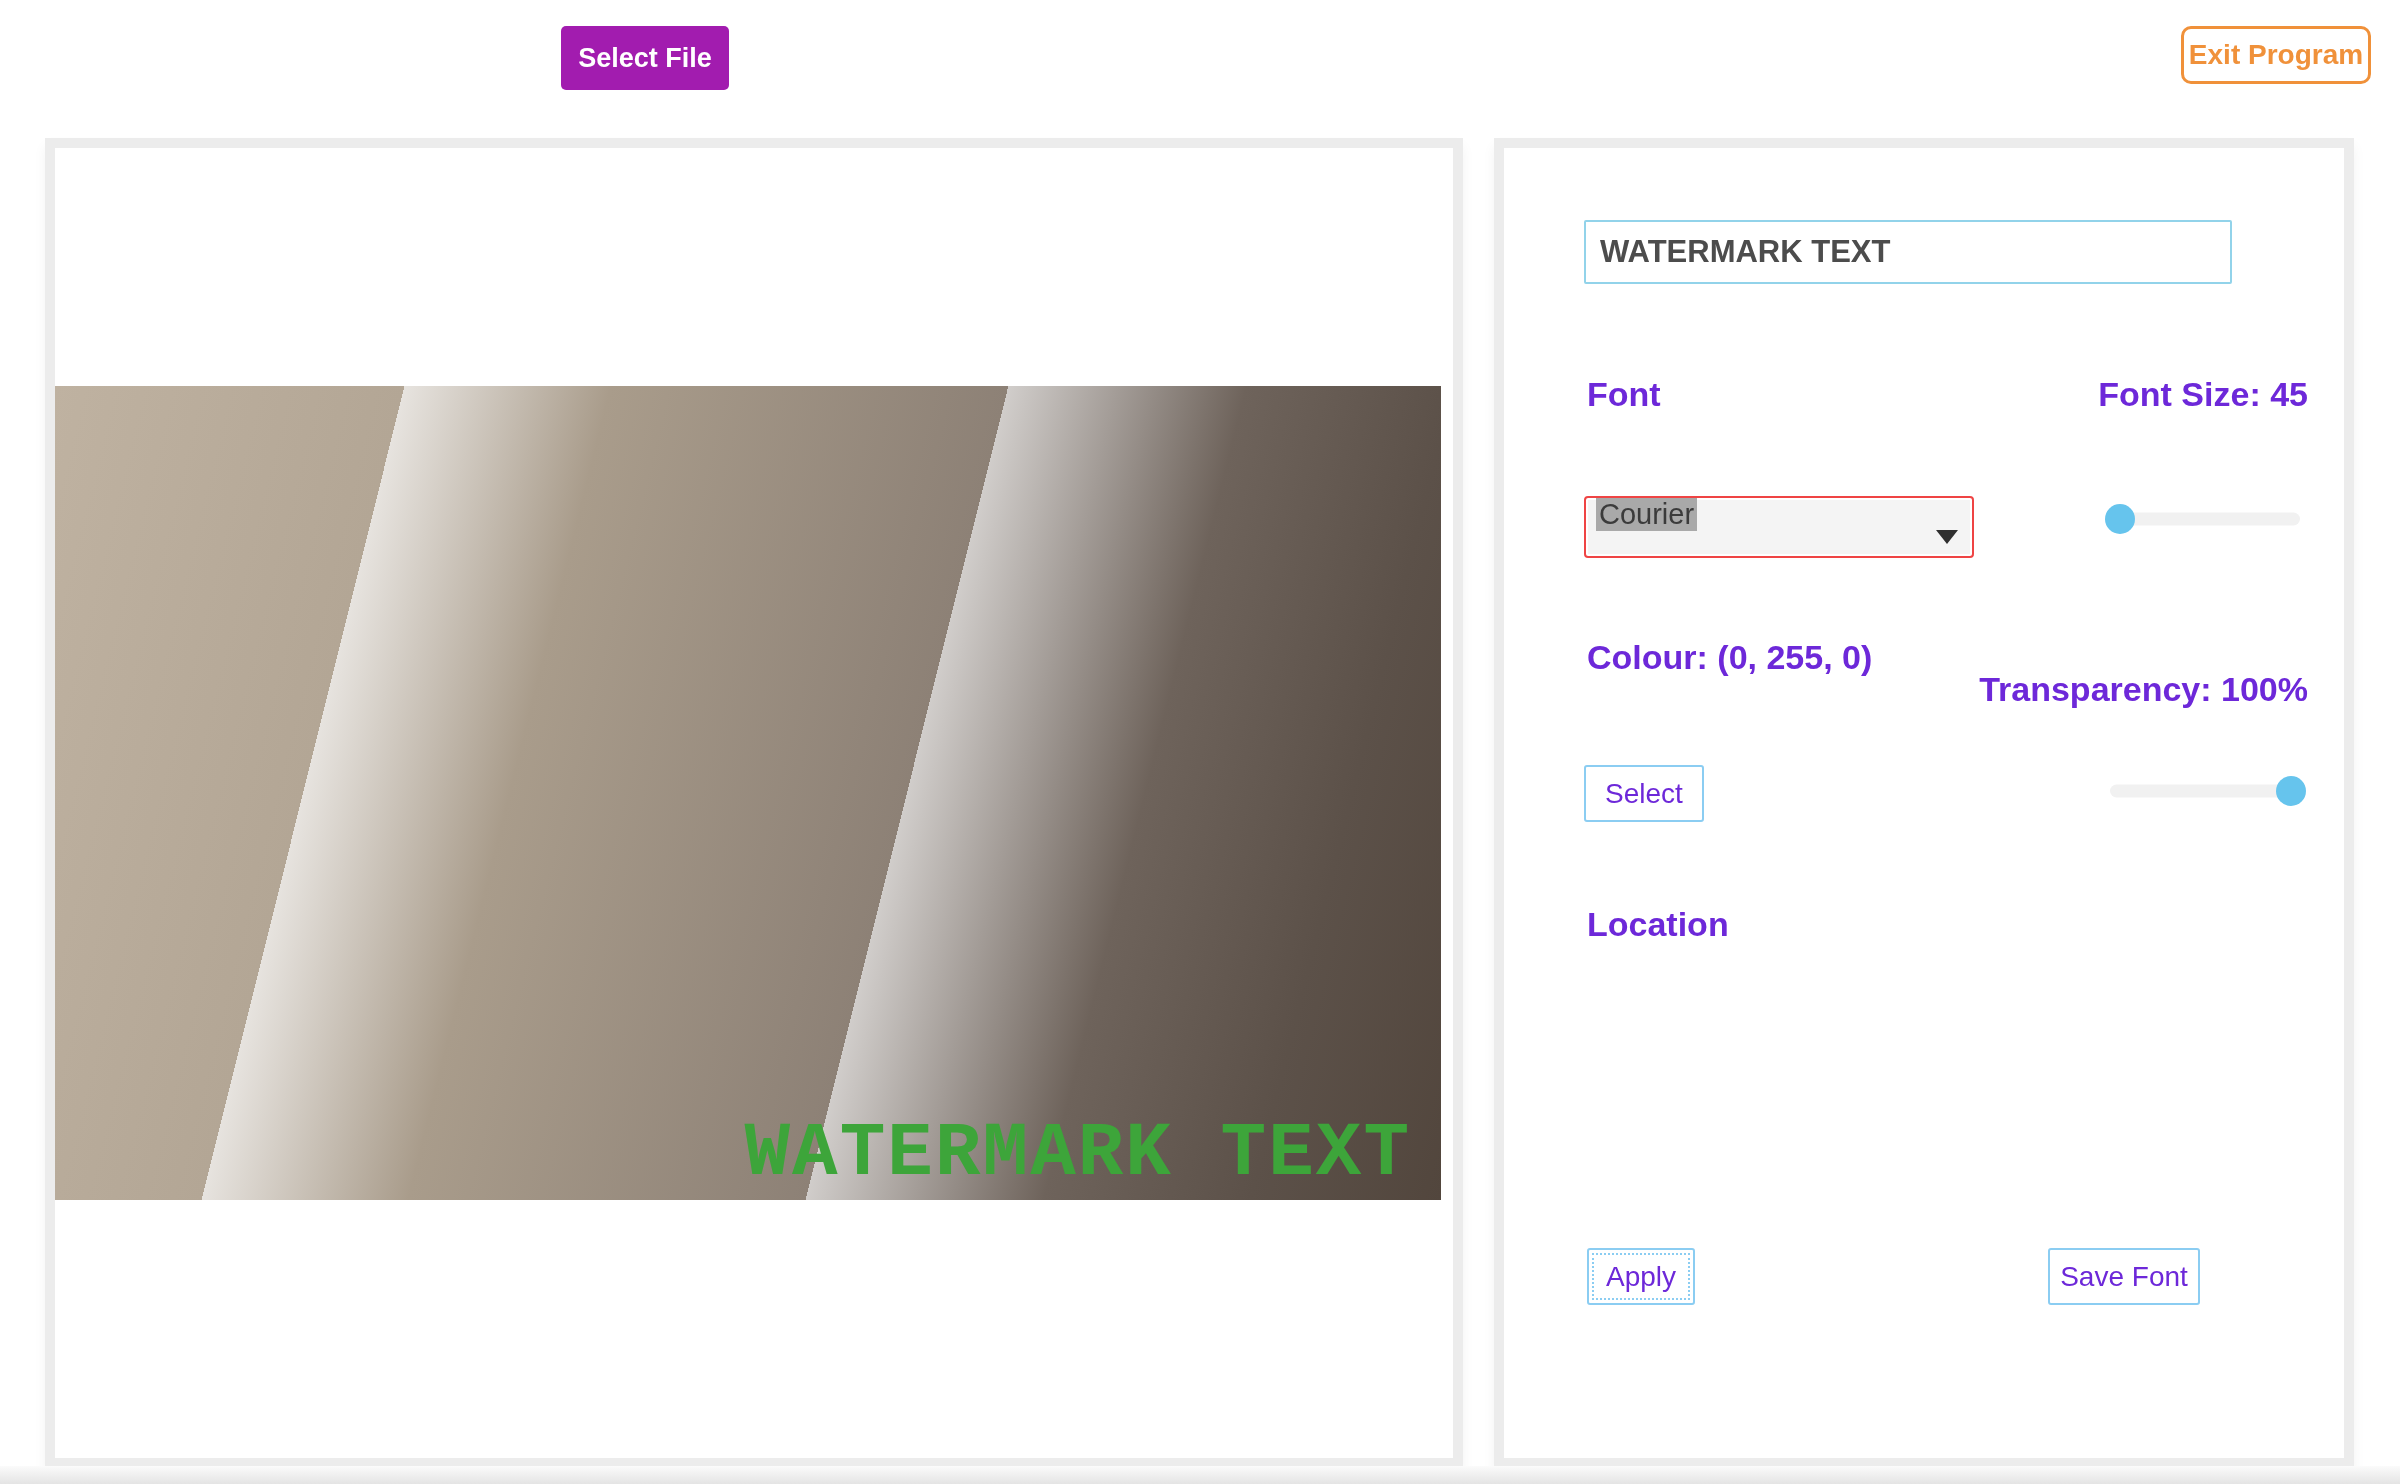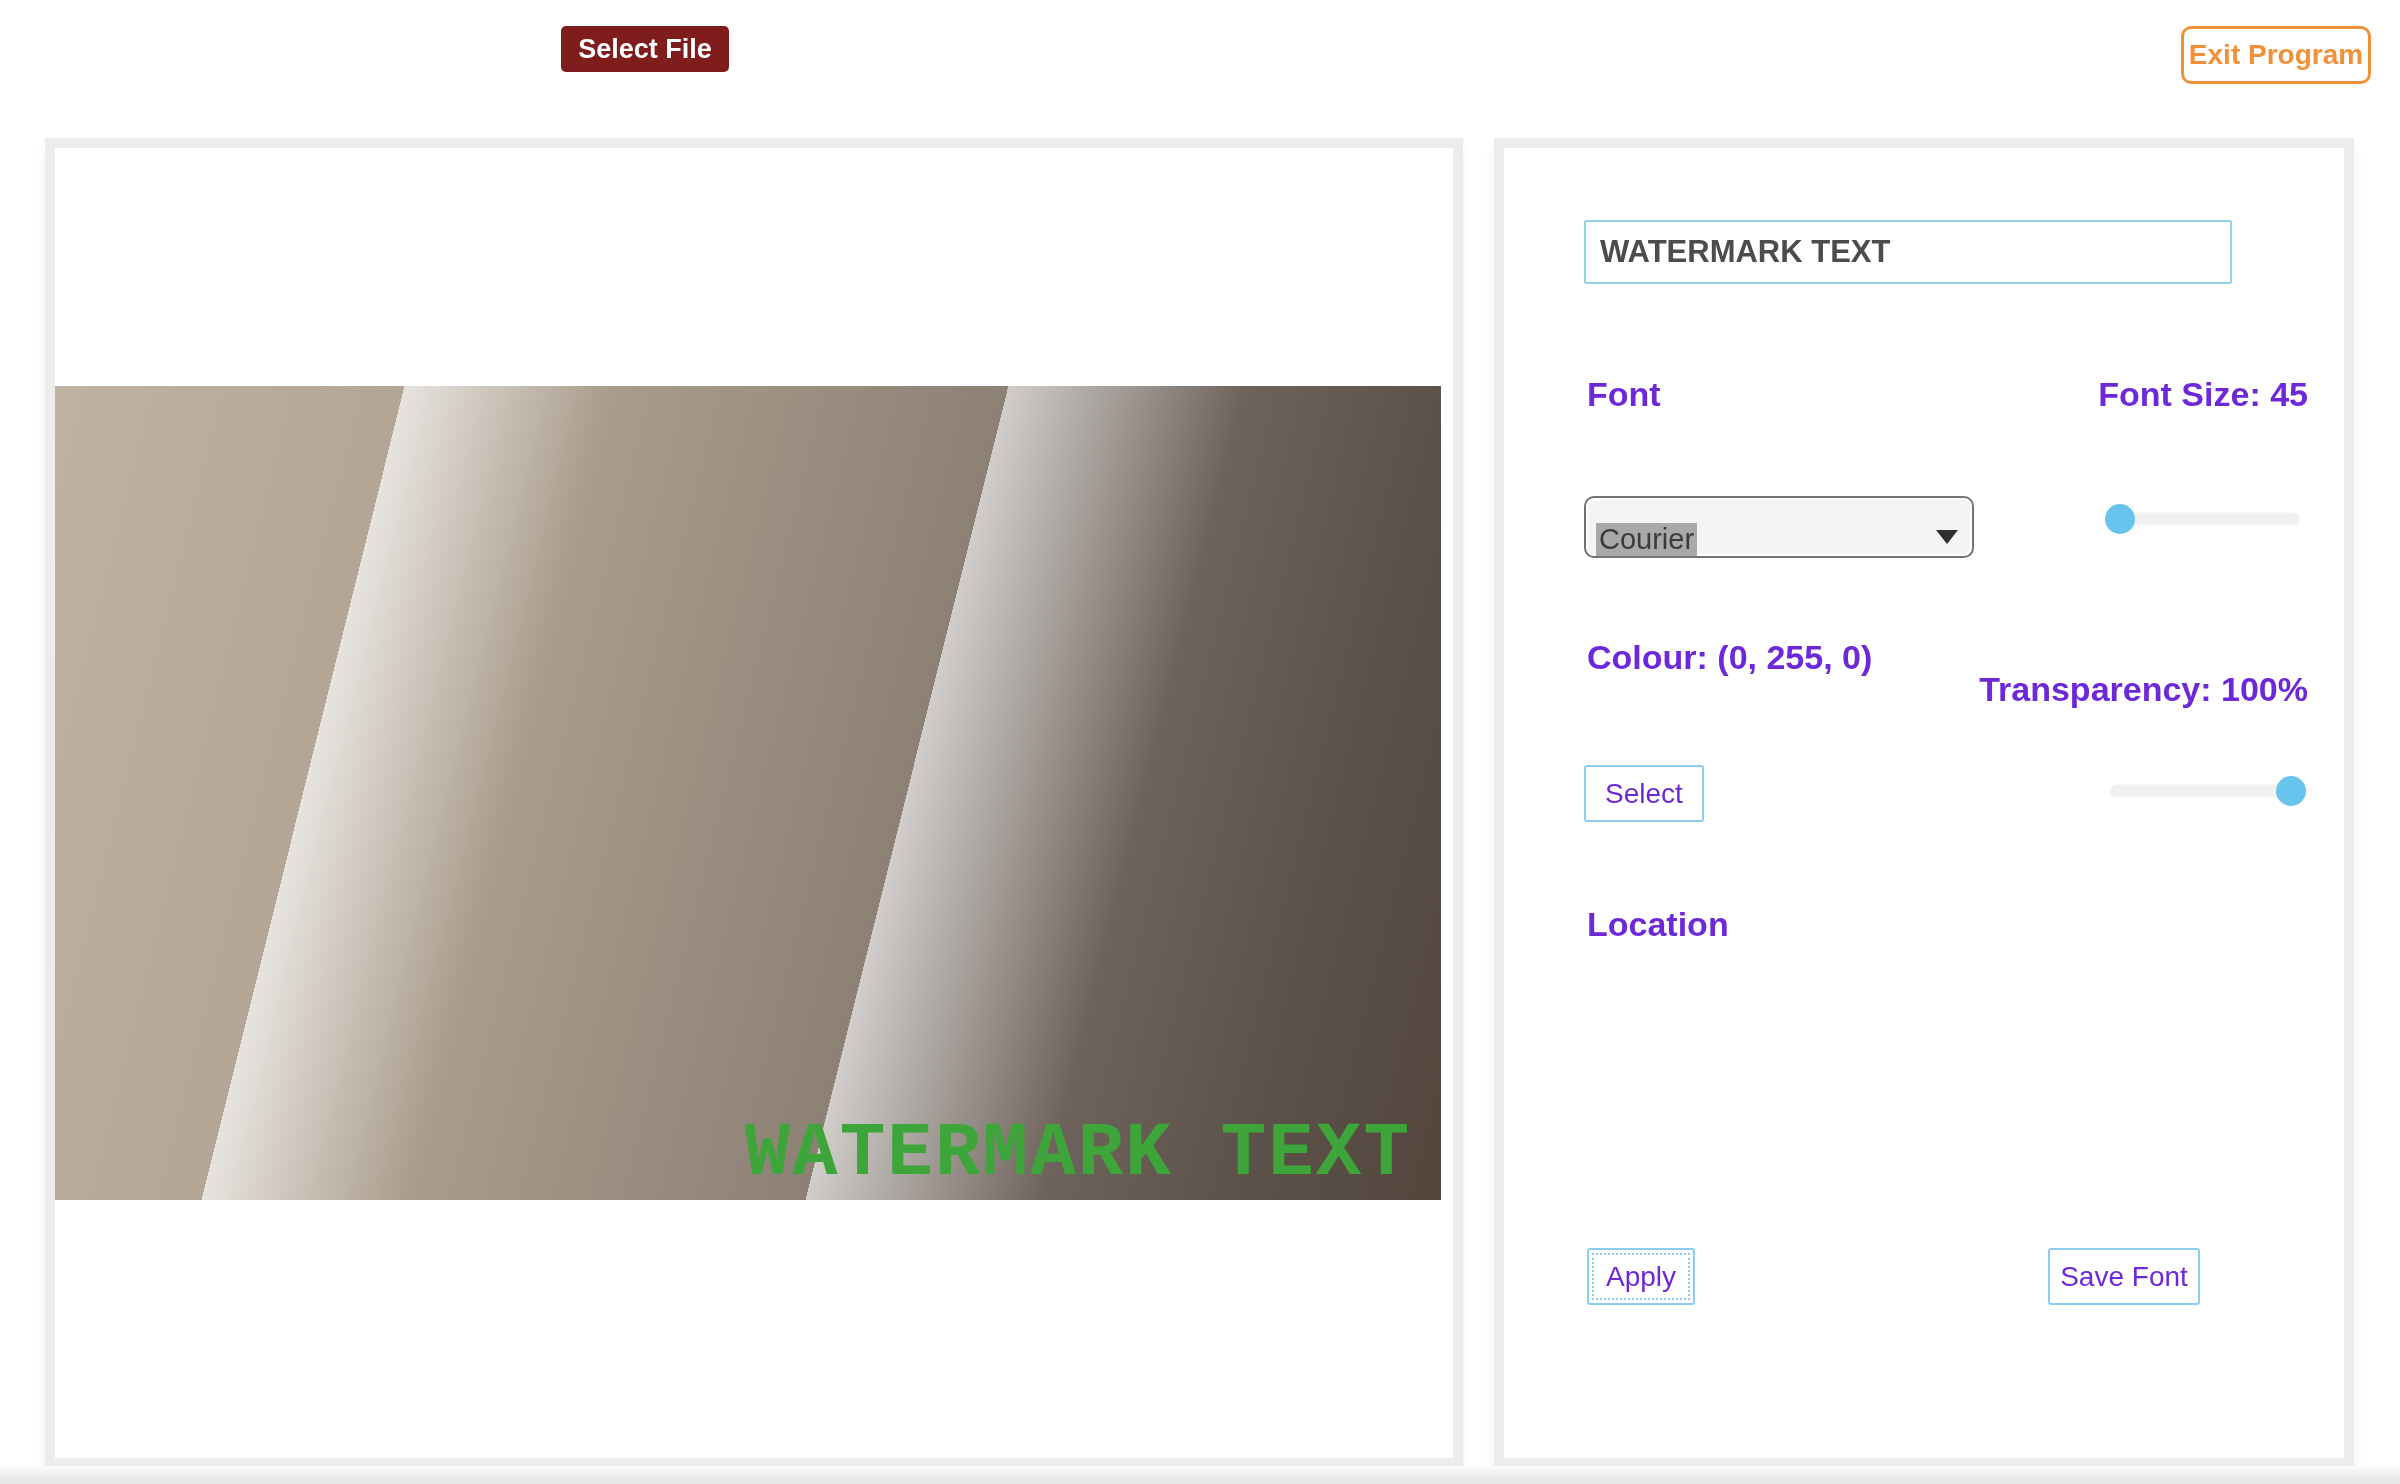--- a/index.html
+++ b/index.html
@@ -7,22 +7,22 @@
   body {
     position:relative;
     background:#ffffff;
     font-family:"Liberation Sans", sans-serif;
     overflow:hidden;
   }
 
   
   .btn-select-file {
     position:absolute; left:561px; top:26px;
-    width:168px; height:46px;
-    background:#7f1d1d; color:#ffffff;
+    width:168px; height:64px;
+    background:#a21caf; color:#ffffff;
     border:none; border-radius:5px;
     font-family:"Liberation Sans", sans-serif;
     font-size:27px; font-weight:600;
     display:flex; align-items:center; justify-content:center;
     cursor:pointer;
   }
   .btn-exit {
     position:absolute; left:2181px; top:26px;
     width:190px; height:58px;
     background:#ffffff; color:#f0913a;
@@ -76,23 +76,23 @@
     font-size:31px; font-weight:bold; color:#4c4c4c;
     padding:0 14px;
     outline:none;
   }
 
   
   .select-box {
     position:absolute; left:80px;
     width:390px; height:62px;
     background:#f4f4f4;
-    border:2px solid #737373; border-radius:10px;
+    border:2px solid #ef4444; border-radius:4px;
     box-shadow:inset 0 0 0 2px #ffffff;
-    display:flex; align-items:flex-end;
+    display:flex; align-items:flex-start;
     padding:0 44px 0 10px;
     font-size:29px; color:#3b3b3b;
     cursor:pointer;
   }
   .select-caret {
     position:absolute; right:14px; bottom:12px;
     width:0; height:0;
     border-left:11px solid transparent;
     border-right:11px solid transparent;
     border-top:14px solid #2f2f2f;

